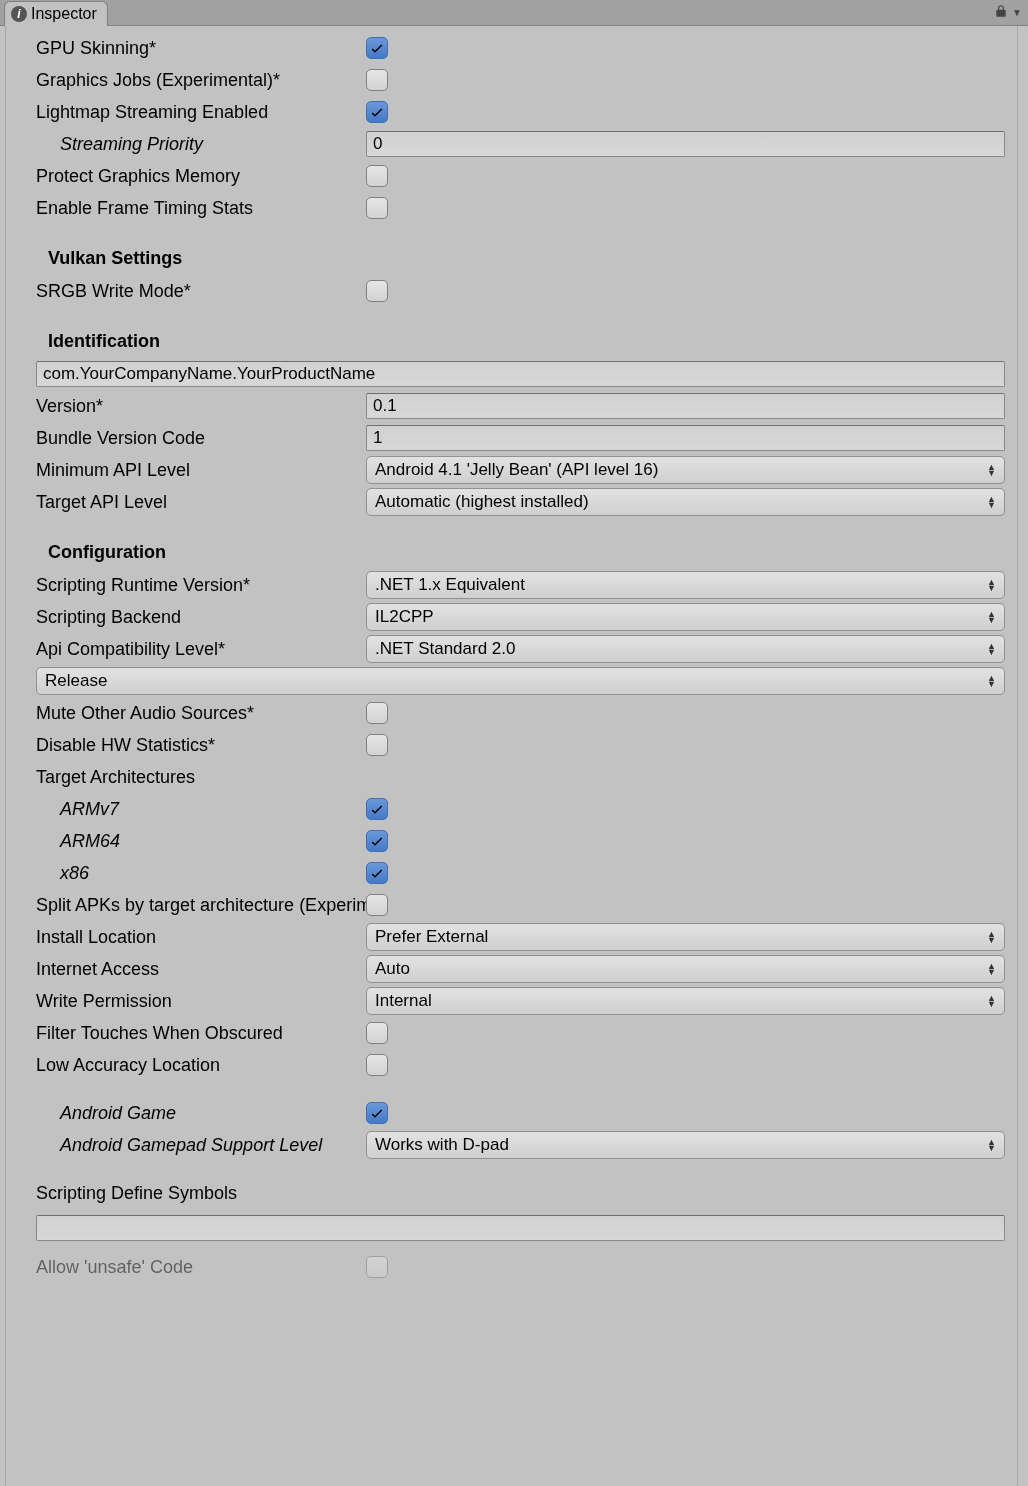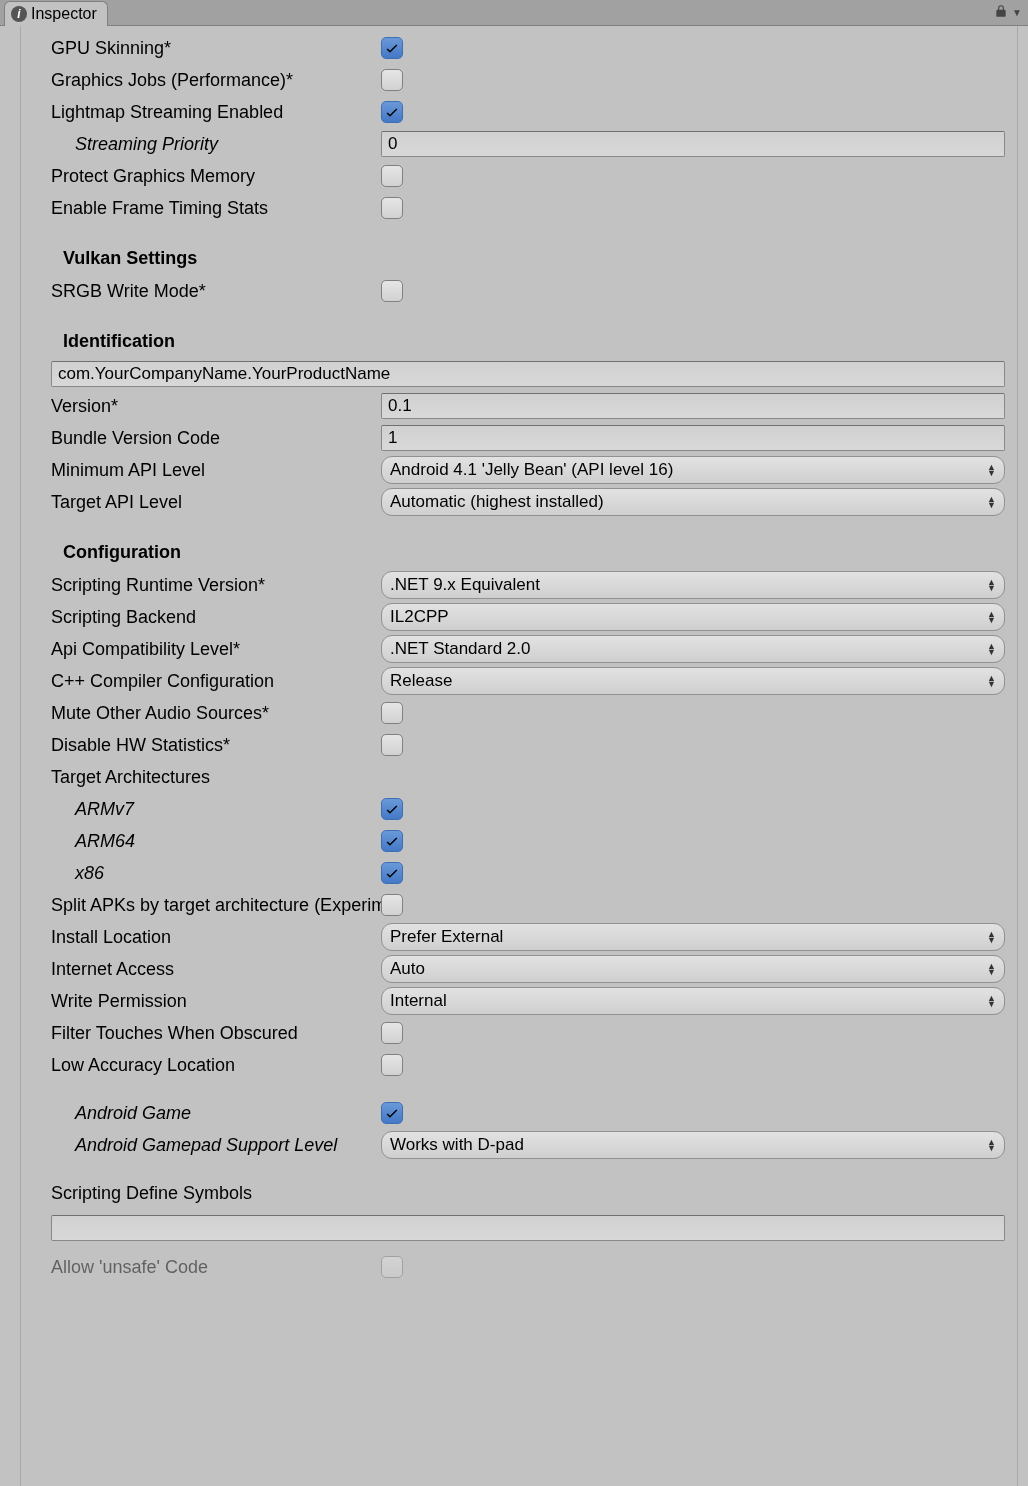--- a/index.html
+++ b/index.html
@@ -52,21 +52,21 @@
     display: flex;
     align-items: center;
     gap: 4px;
     padding-right: 6px;
     height: 100%;
     font-size: 14px;
     color: #444;
   }
   .panel {
     background: #c2c2c2;
-    padding: 0 10px 0 20px;
+    padding: 0 10px 0 5px;
     height: calc(100% - 26px);
     position: relative;
   }
   .inner {
     border-left: 1px solid #a8a8a8;
     border-right: 1px solid #a8a8a8;
     padding: 6px 12px 6px 30px;
     height: 100%;
     overflow: hidden;
     background: #c2c2c2;
@@ -104,21 +104,21 @@
     background: linear-gradient(#d1d1d1,#d8d8d8);
     padding: 0 6px;
     font-size: 17px;
     font-family: inherit;
     border-radius: 2px;
   }
   .select {
     width: 100%;
     height: 28px;
     border: 1px solid #919191;
-    border-radius: 11px;
+    border-radius: 5px;
     background: linear-gradient(#e2e2e2,#cfcfcf);
     padding: 0 28px 0 8px;
     font-size: 17px;
     display: flex;
     align-items: center;
     position: relative;
     cursor: default;
   }
   .select .arrows {
     position: absolute;
@@ -178,21 +178,21 @@
       <div class="label">GPU Skinning*</div>
       <div class="control">
           <div class="checkbox checked">
             <svg viewBox="0 0 24 24">
               <path fill="#000" d="M9 16.2l-3.5-3.5L4 14.2 9 19.2 20 8.2l-1.5-1.5z"></path>
             </svg>
           </div>
         </div>
     </div>
     <div class="row">
-      <div class="label">Graphics Jobs (Performance)*</div>
+      <div class="label">Graphics Jobs (Experimental)*</div>
       <div class="control">
           <div class="checkbox"></div>
         </div>
     </div>
     <div class="row">
       <div class="label">Lightmap Streaming Enabled</div>
       <div class="control">
           <div class="checkbox checked">
             <svg viewBox="0 0 24 24">
               <path fill="#000" d="M9 16.2l-3.5-3.5L4 14.2 9 19.2 20 8.2l-1.5-1.5z"></path>
@@ -262,21 +262,21 @@
             <span class="arrows">▲<br>▼</span>
           </div>
         </div>
     </div>
 
     <div class="section">Configuration</div>
     <div class="row">
       <div class="label">Scripting Runtime Version*</div>
       <div class="control">
           <div class="select">
-            <span>.NET 9.x Equivalent</span>
+            <span>.NET 1.x Equivalent</span>
             <span class="arrows">▲<br>▼</span>
           </div>
         </div>
     </div>
     <div class="row">
       <div class="label">Scripting Backend</div>
       <div class="control">
           <div class="select">
             <span>IL2CPP</span>
             <span class="arrows">▲<br>▼</span>
@@ -286,21 +286,20 @@
     <div class="row">
       <div class="label">Api Compatibility Level*</div>
       <div class="control">
           <div class="select">
             <span>.NET Standard 2.0</span>
             <span class="arrows">▲<br>▼</span>
           </div>
         </div>
     </div>
     <div class="row">
-      <div class="label">C++ Compiler Configuration</div>
       <div class="control">
           <div class="select">
             <span>Release</span>
             <span class="arrows">▲<br>▼</span>
           </div>
         </div>
     </div>
     <div class="row">
       <div class="label">Mute Other Audio Sources*</div>
       <div class="control">

